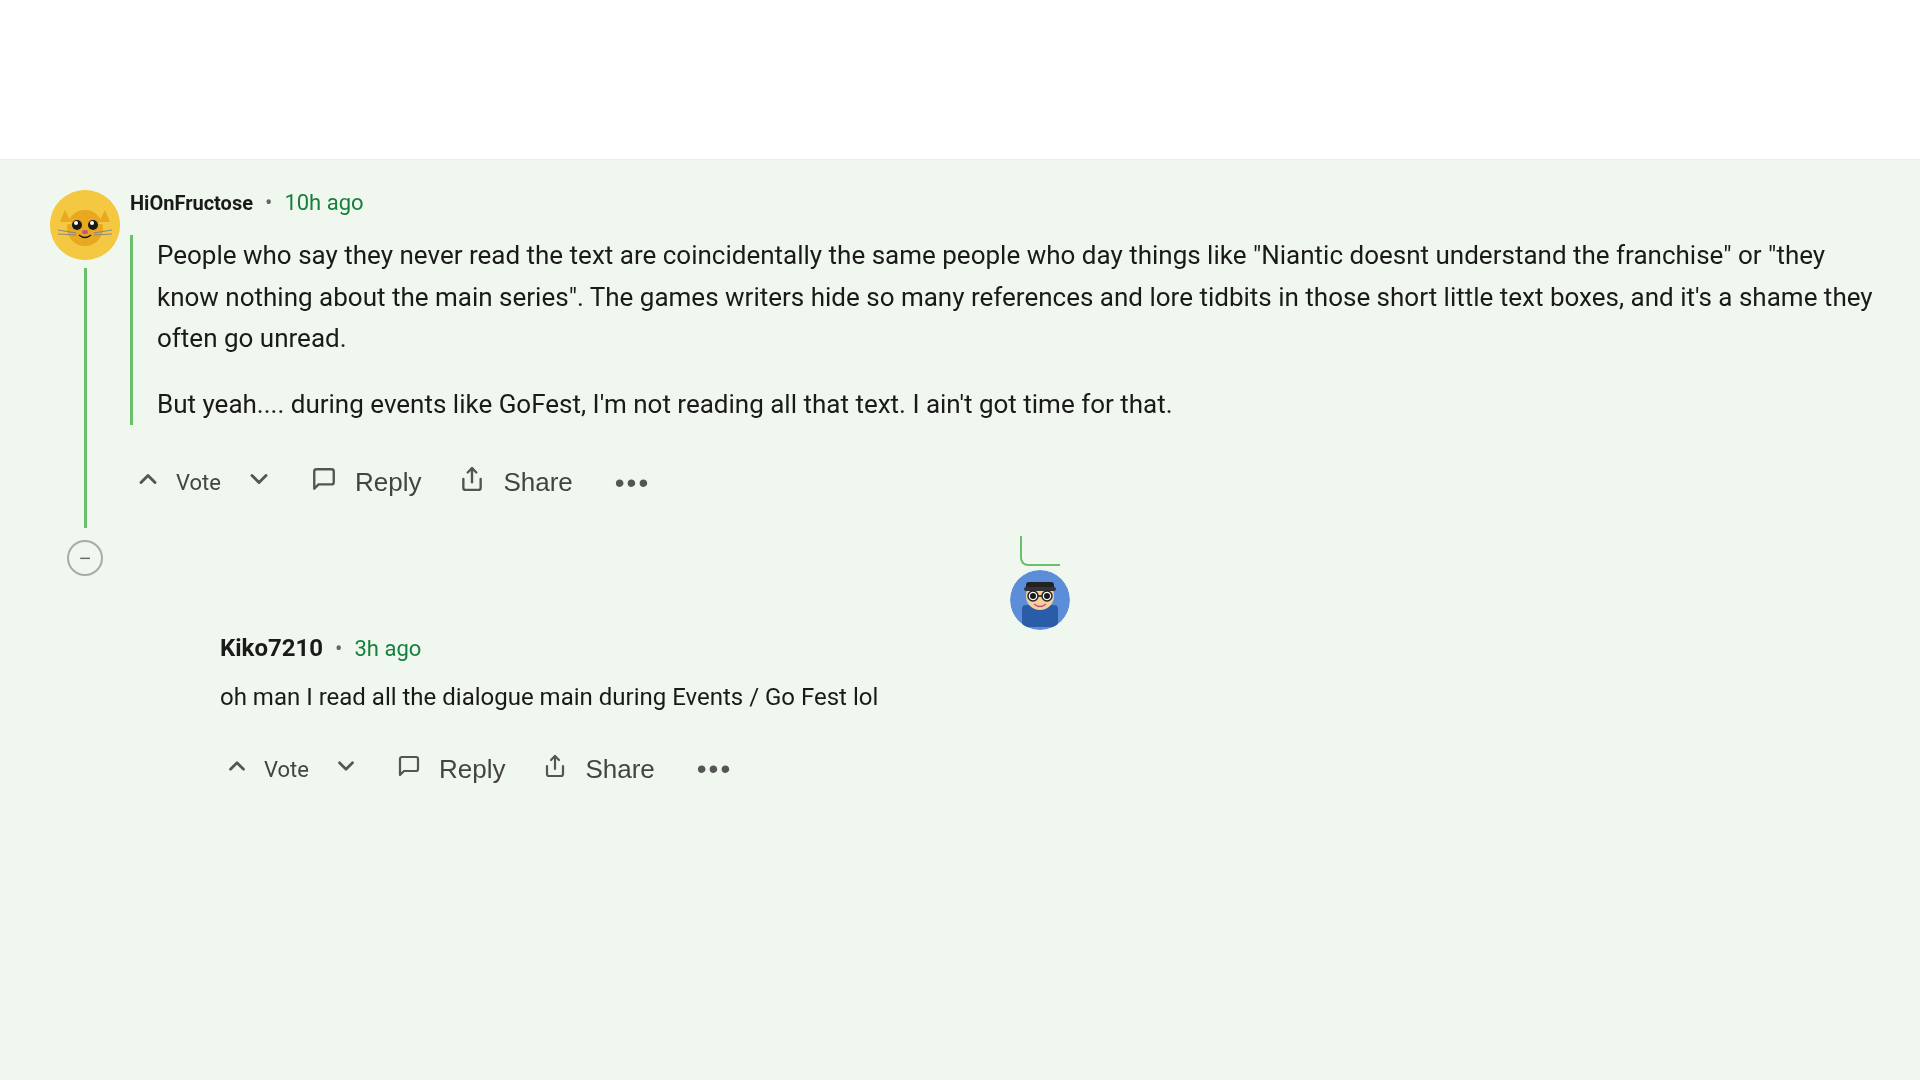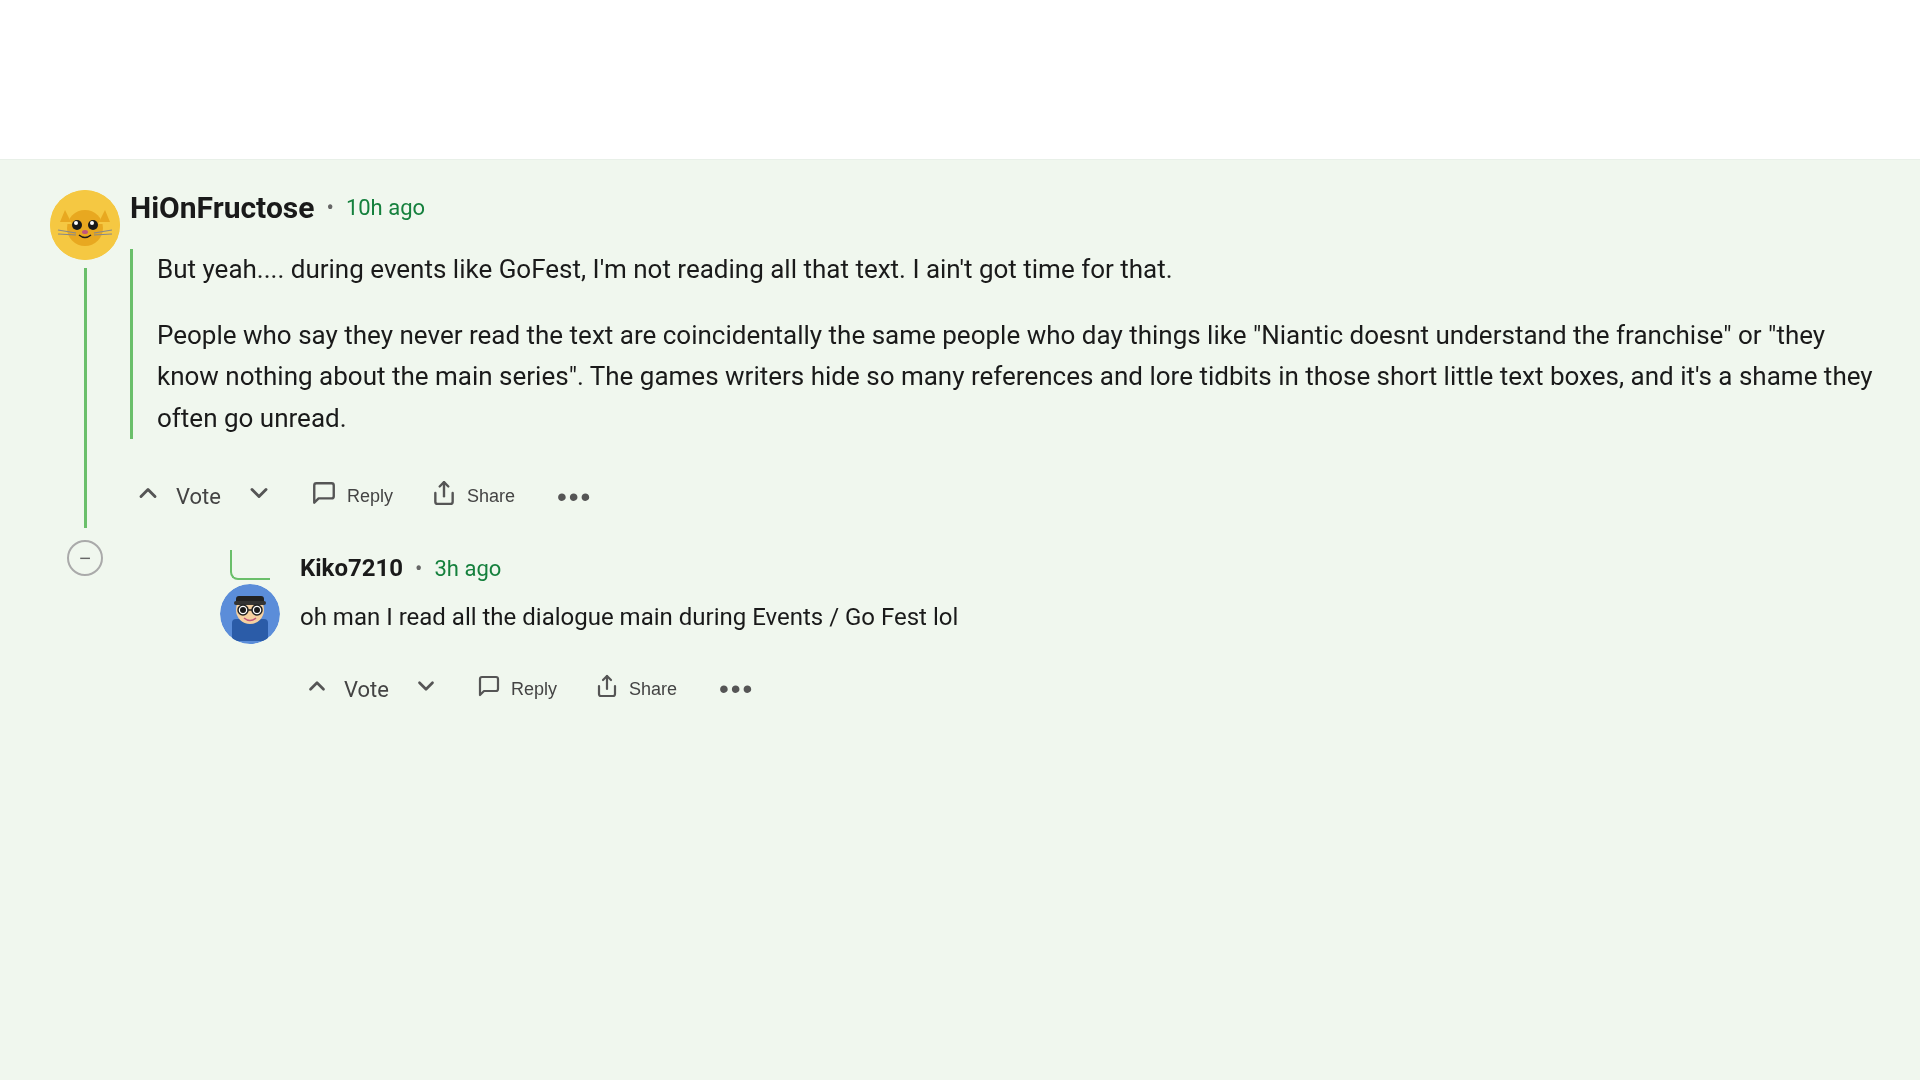--- a/index.html
+++ b/index.html
@@ -56,21 +56,21 @@
     }
 
     .comment-header {
       display: flex;
       align-items: center;
       gap: 12px;
       margin-bottom: 20px;
     }
 
     .username {
-      font-size: 30px;
+      font-size: 20px;
       font-weight: 700;
       color: #1a1a1a;
       text-align: center;
     }
 
     .dot-separator {
       color: #666;
       font-size: 22px;
     }
 
@@ -95,26 +95,26 @@
     .action-bar {
       display: flex;
       align-items: center;
       gap: 30px;
       padding: 8px 0;
     }
 
     .action-btn {
       display: flex;
       align-items: center;
-      gap: 10px;
+      gap: 18px;
       background: transparent;
       border: none;
       cursor: pointer;
       color: #444;
-      font-size: 18px;
+      font-size: 26px;
       padding: 8px 4px;
     }
 
     .action-icon {
       font-size: 26px;
       color: #555;
     }
 
     .more-btn {
       background: transparent;
@@ -122,21 +122,21 @@
       cursor: pointer;
       color: #555;
       font-size: 28px;
       padding: 4px 8px;
       letter-spacing: 2px;
     }
 
     
     .reply-thread {
       display: flex;
-      flex-direction: row;
+      flex-direction: column;
       margin-top: 20px;
       margin-left: 90px;
     }
 
     .reply-left {
       display: flex;
       flex-direction: column;
       align-items: center;
       margin-right: 20px;
     }
@@ -273,22 +273,22 @@
       </div>
 
       <div class="comment-content-area">
         <div class="comment-header">
           <span class="username">HiOnFructose</span>
           <span class="dot-separator">•</span>
           <span class="timestamp">10h ago</span>
         </div>
 
         <div class="comment-body">
+          <p>People who say they never read the text are coincidentally the same people who day things like "Niantic doesnt understand the franchise" or "they know nothing about the main series". The games writers hide so many references and lore tidbits in those short little text boxes, and it's a shame they often go unread.</p>
           <p style="margin-top:24px;">But yeah.... during events like GoFest, I'm not reading all that text. I ain't got time for that.</p>
-          <p>People who say they never read the text are coincidentally the same people who day things like "Niantic doesnt understand the franchise" or "they know nothing about the main series". The games writers hide so many references and lore tidbits in those short little text boxes, and it's a shame they often go unread.</p>
         </div>
 
         <div class="action-bar">
 
           <button class="action-btn">
             <span class="action-icon">
               <svg width="28" height="28" viewBox="0 0 24 24" fill="none" stroke="#555" stroke-width="2.5" stroke-linecap="round" stroke-linejoin="round">
                   <polyline points="18 15 12 9 6 15"></polyline>
                 </svg>
             </span>

